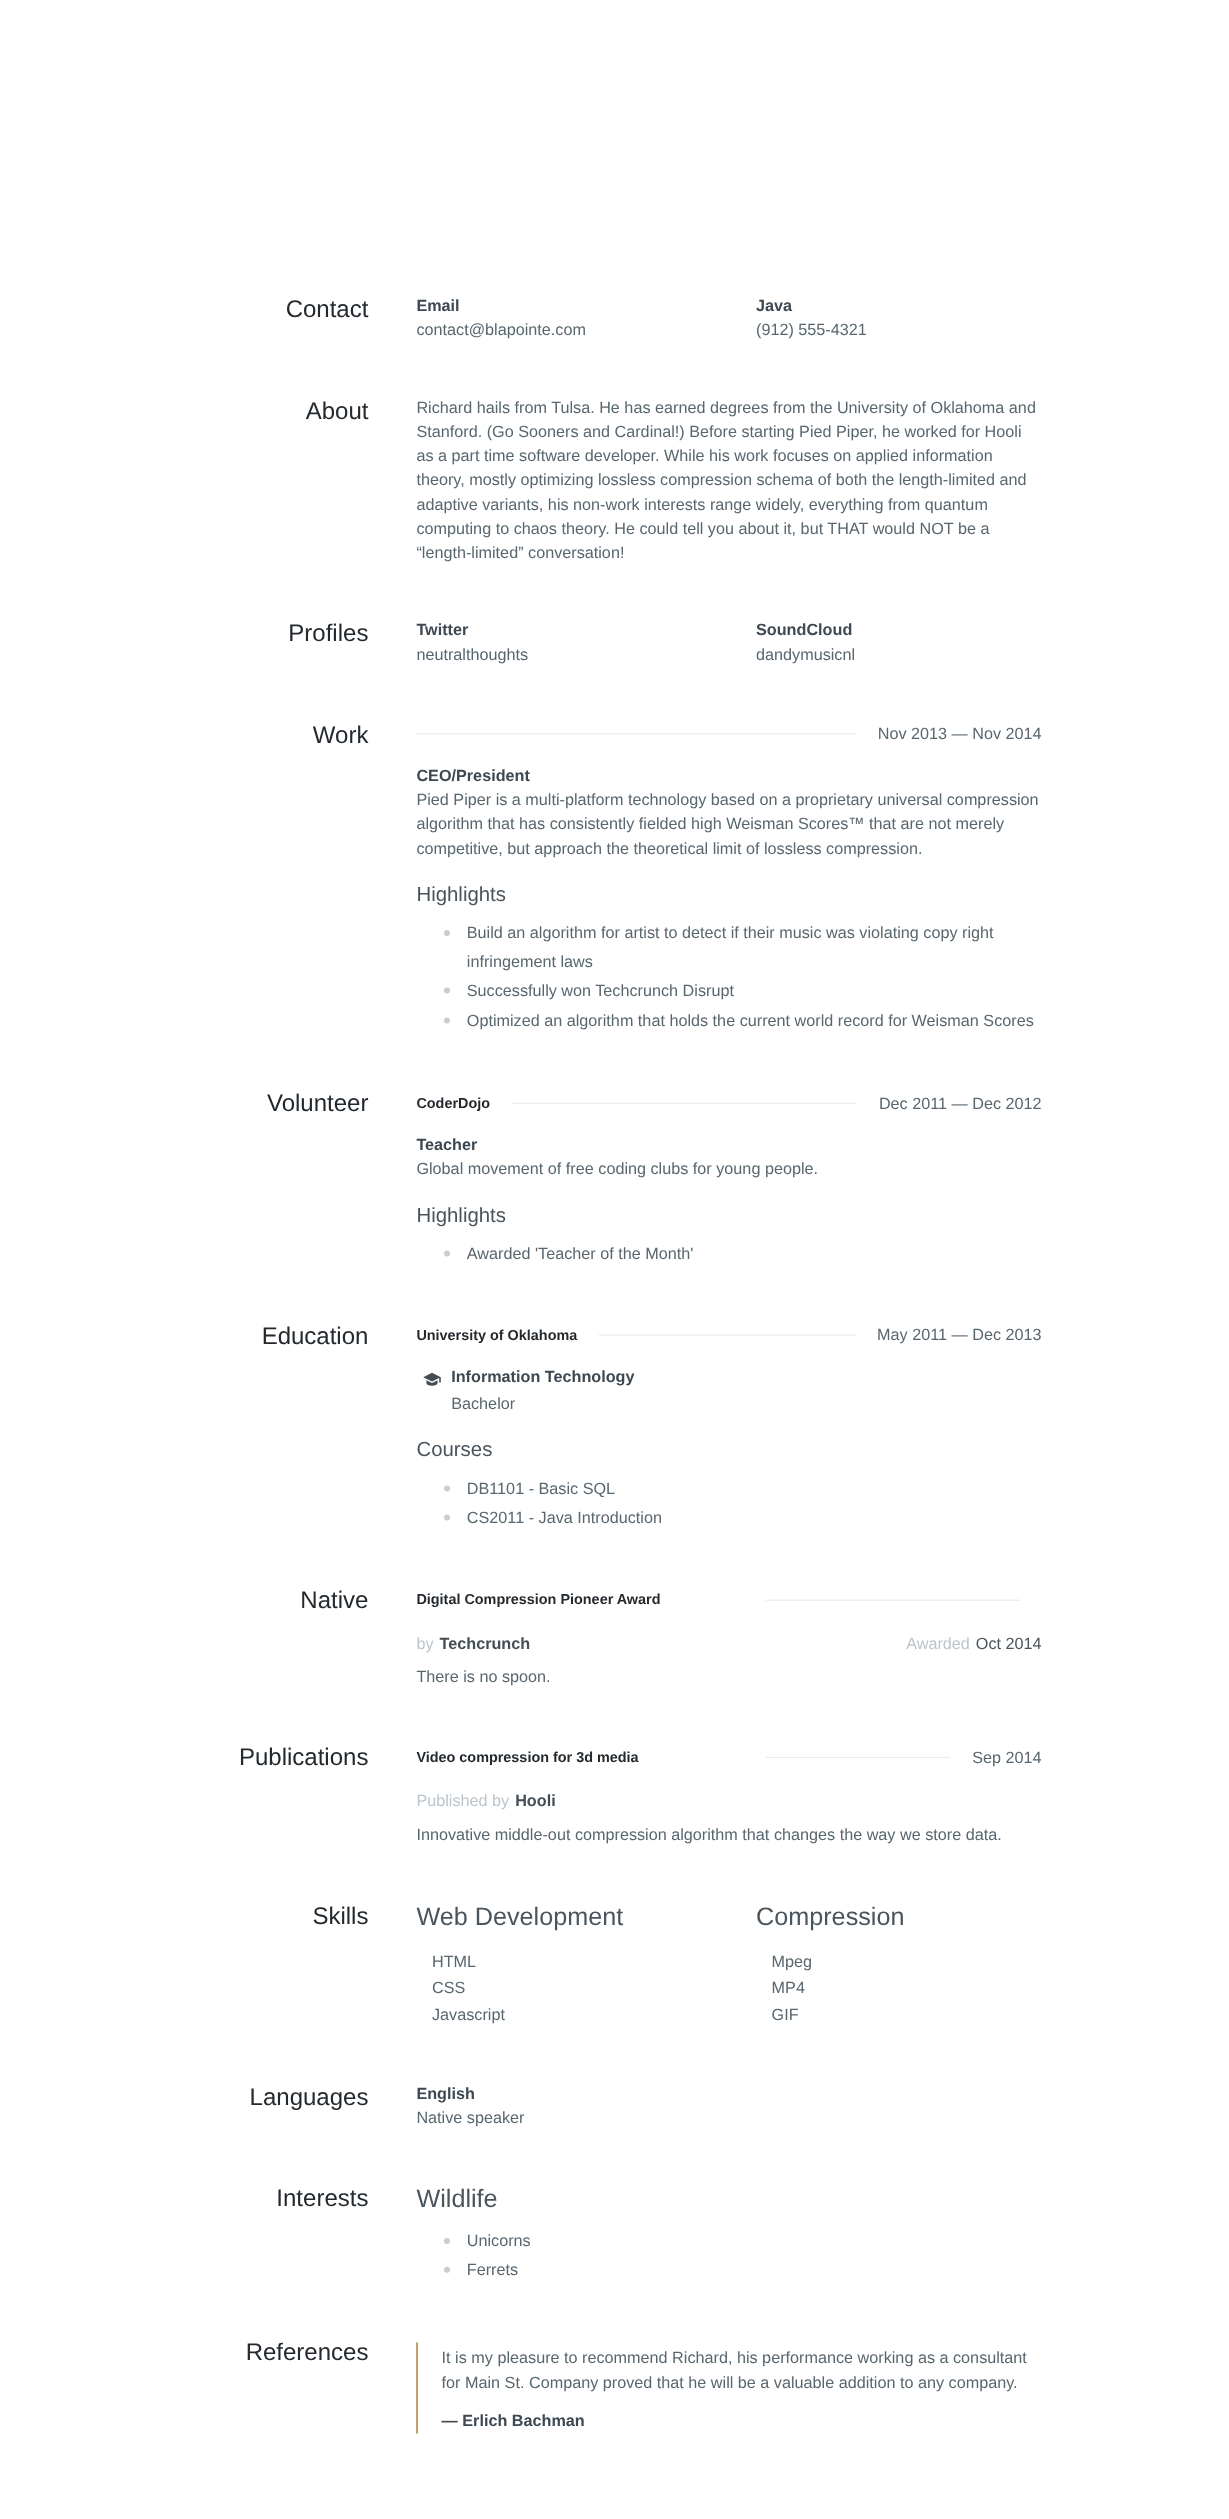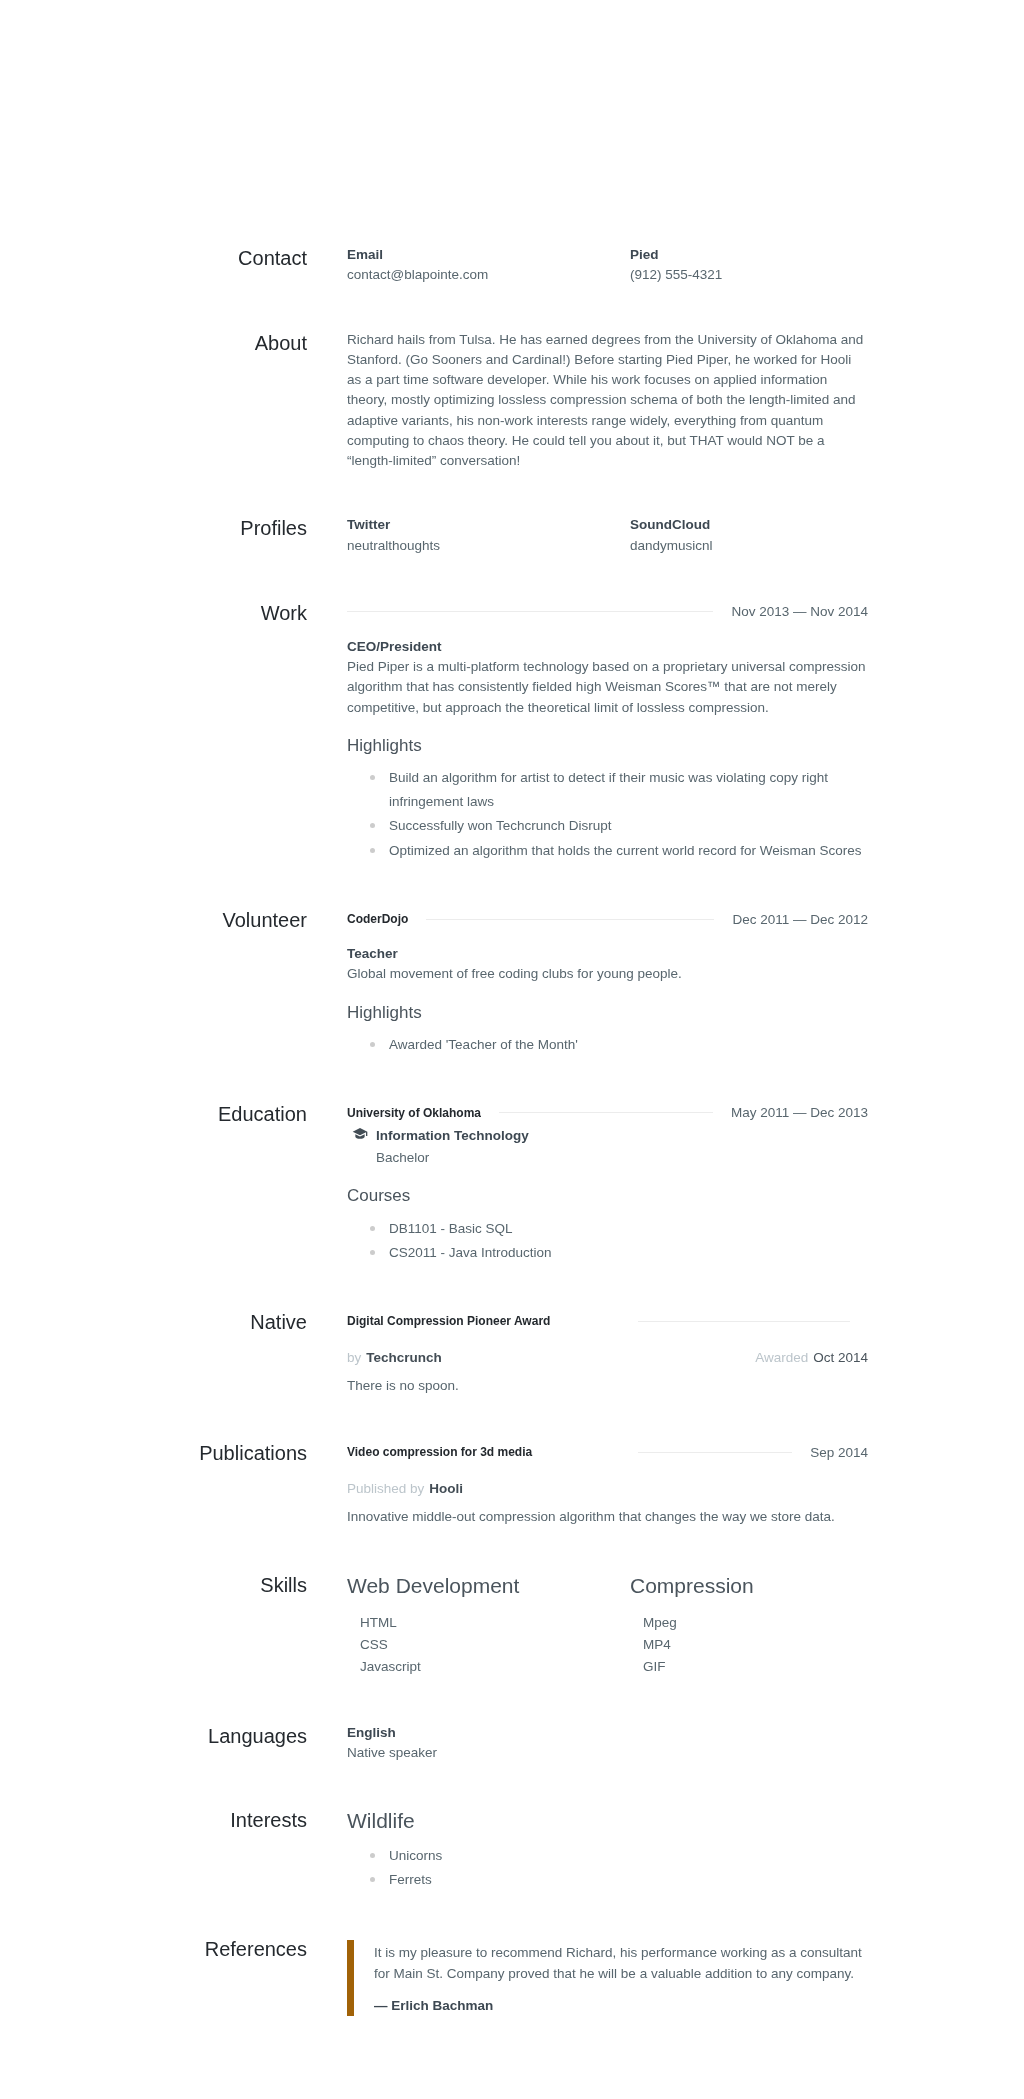--- a/index.html
+++ b/index.html
@@ -61,47 +61,47 @@
   .summary.tight { margin-top: 10px; }
   .subhead { font-size: 17px; font-weight: 400; color: #4a545c; margin: 17px 0 0 0; line-height: 1.3; }
 
   ul.dotlist { list-style: none; margin: 9px 0 0 0; padding: 0 0 0 23px; }
   .dotlist li { position: relative; padding-left: 19px; line-height: 1.8; }
   .dotlist li::before {
     content: ""; position: absolute; left: 0; top: 9px;
     width: 5px; height: 5px; border-radius: 50%; background: #cccccc;
   }
 
-  .edu-area { display: flex; align-items: flex-start; margin-top: 1px; padding-left: 5px; font-weight: bold; color: #3d4852; line-height: 1.5; }
+  .edu-area { display: flex; align-items: flex-end; margin-top: 13px; padding-left: 5px; font-weight: bold; color: #3d4852; line-height: 1.5; }
   .cap-icon { width: 16px; height: 16px; margin-right: 8px; flex: 0 0 auto; }
   .edu-degree { margin-left: 29px; margin-top: 2px; line-height: 1.5; }
 
   .skill-name { font-size: 21px; font-weight: 400; color: #4a545c; margin: 0; line-height: 1.3; }
   ul.plainlist { list-style: none; margin: 13px 0 0 0; padding: 0 0 0 13px; }
   .plainlist li { line-height: 1.65; }
 
-  blockquote.refquote { border-left: 7px solid #a16207; margin: 4px 0 0 0; padding: 3px 0 3px 20px; }
+  blockquote.refquote { border-left: 1px solid #a16207; margin: 4px 0 0 0; padding: 3px 0 3px 20px; }
   .refquote p { margin: 0; line-height: 1.55; max-width: 500px; }
   .ref-sign { margin-top: 13px; font-weight: bold; color: #3d4852; }
 </style>
 </head>
 <body>
 
 <div class="page">
 
   <div class="section">
     <h2 class="sec-title">Contact</h2>
     <div class="sec-body">
       <div class="grid2">
         <div>
           <div class="field-label">Email</div>
           <a class="field-value">contact@blapointe.com</a>
         </div>
         <div>
-          <div class="field-label">Pied</div>
+          <div class="field-label">Java</div>
           <a class="field-value">(912) 555-4321</a>
         </div>
       </div>
     </div>
   </div>
 
   <div class="section">
     <h2 class="sec-title">About</h2>
     <div class="sec-body">
       <p class="text">Richard hails from Tulsa. He has earned degrees from the University of Oklahoma and Stanford. (Go Sooners and Cardinal!) Before starting Pied Piper, he worked for Hooli as a part time software developer. While his work focuses on applied information theory, mostly optimizing lossless compression schema of both the length-limited and adaptive variants, his non-work interests range widely, everything from quantum computing to chaos theory. He could tell you about it, but THAT would NOT be a “length-limited” conversation!</p>

